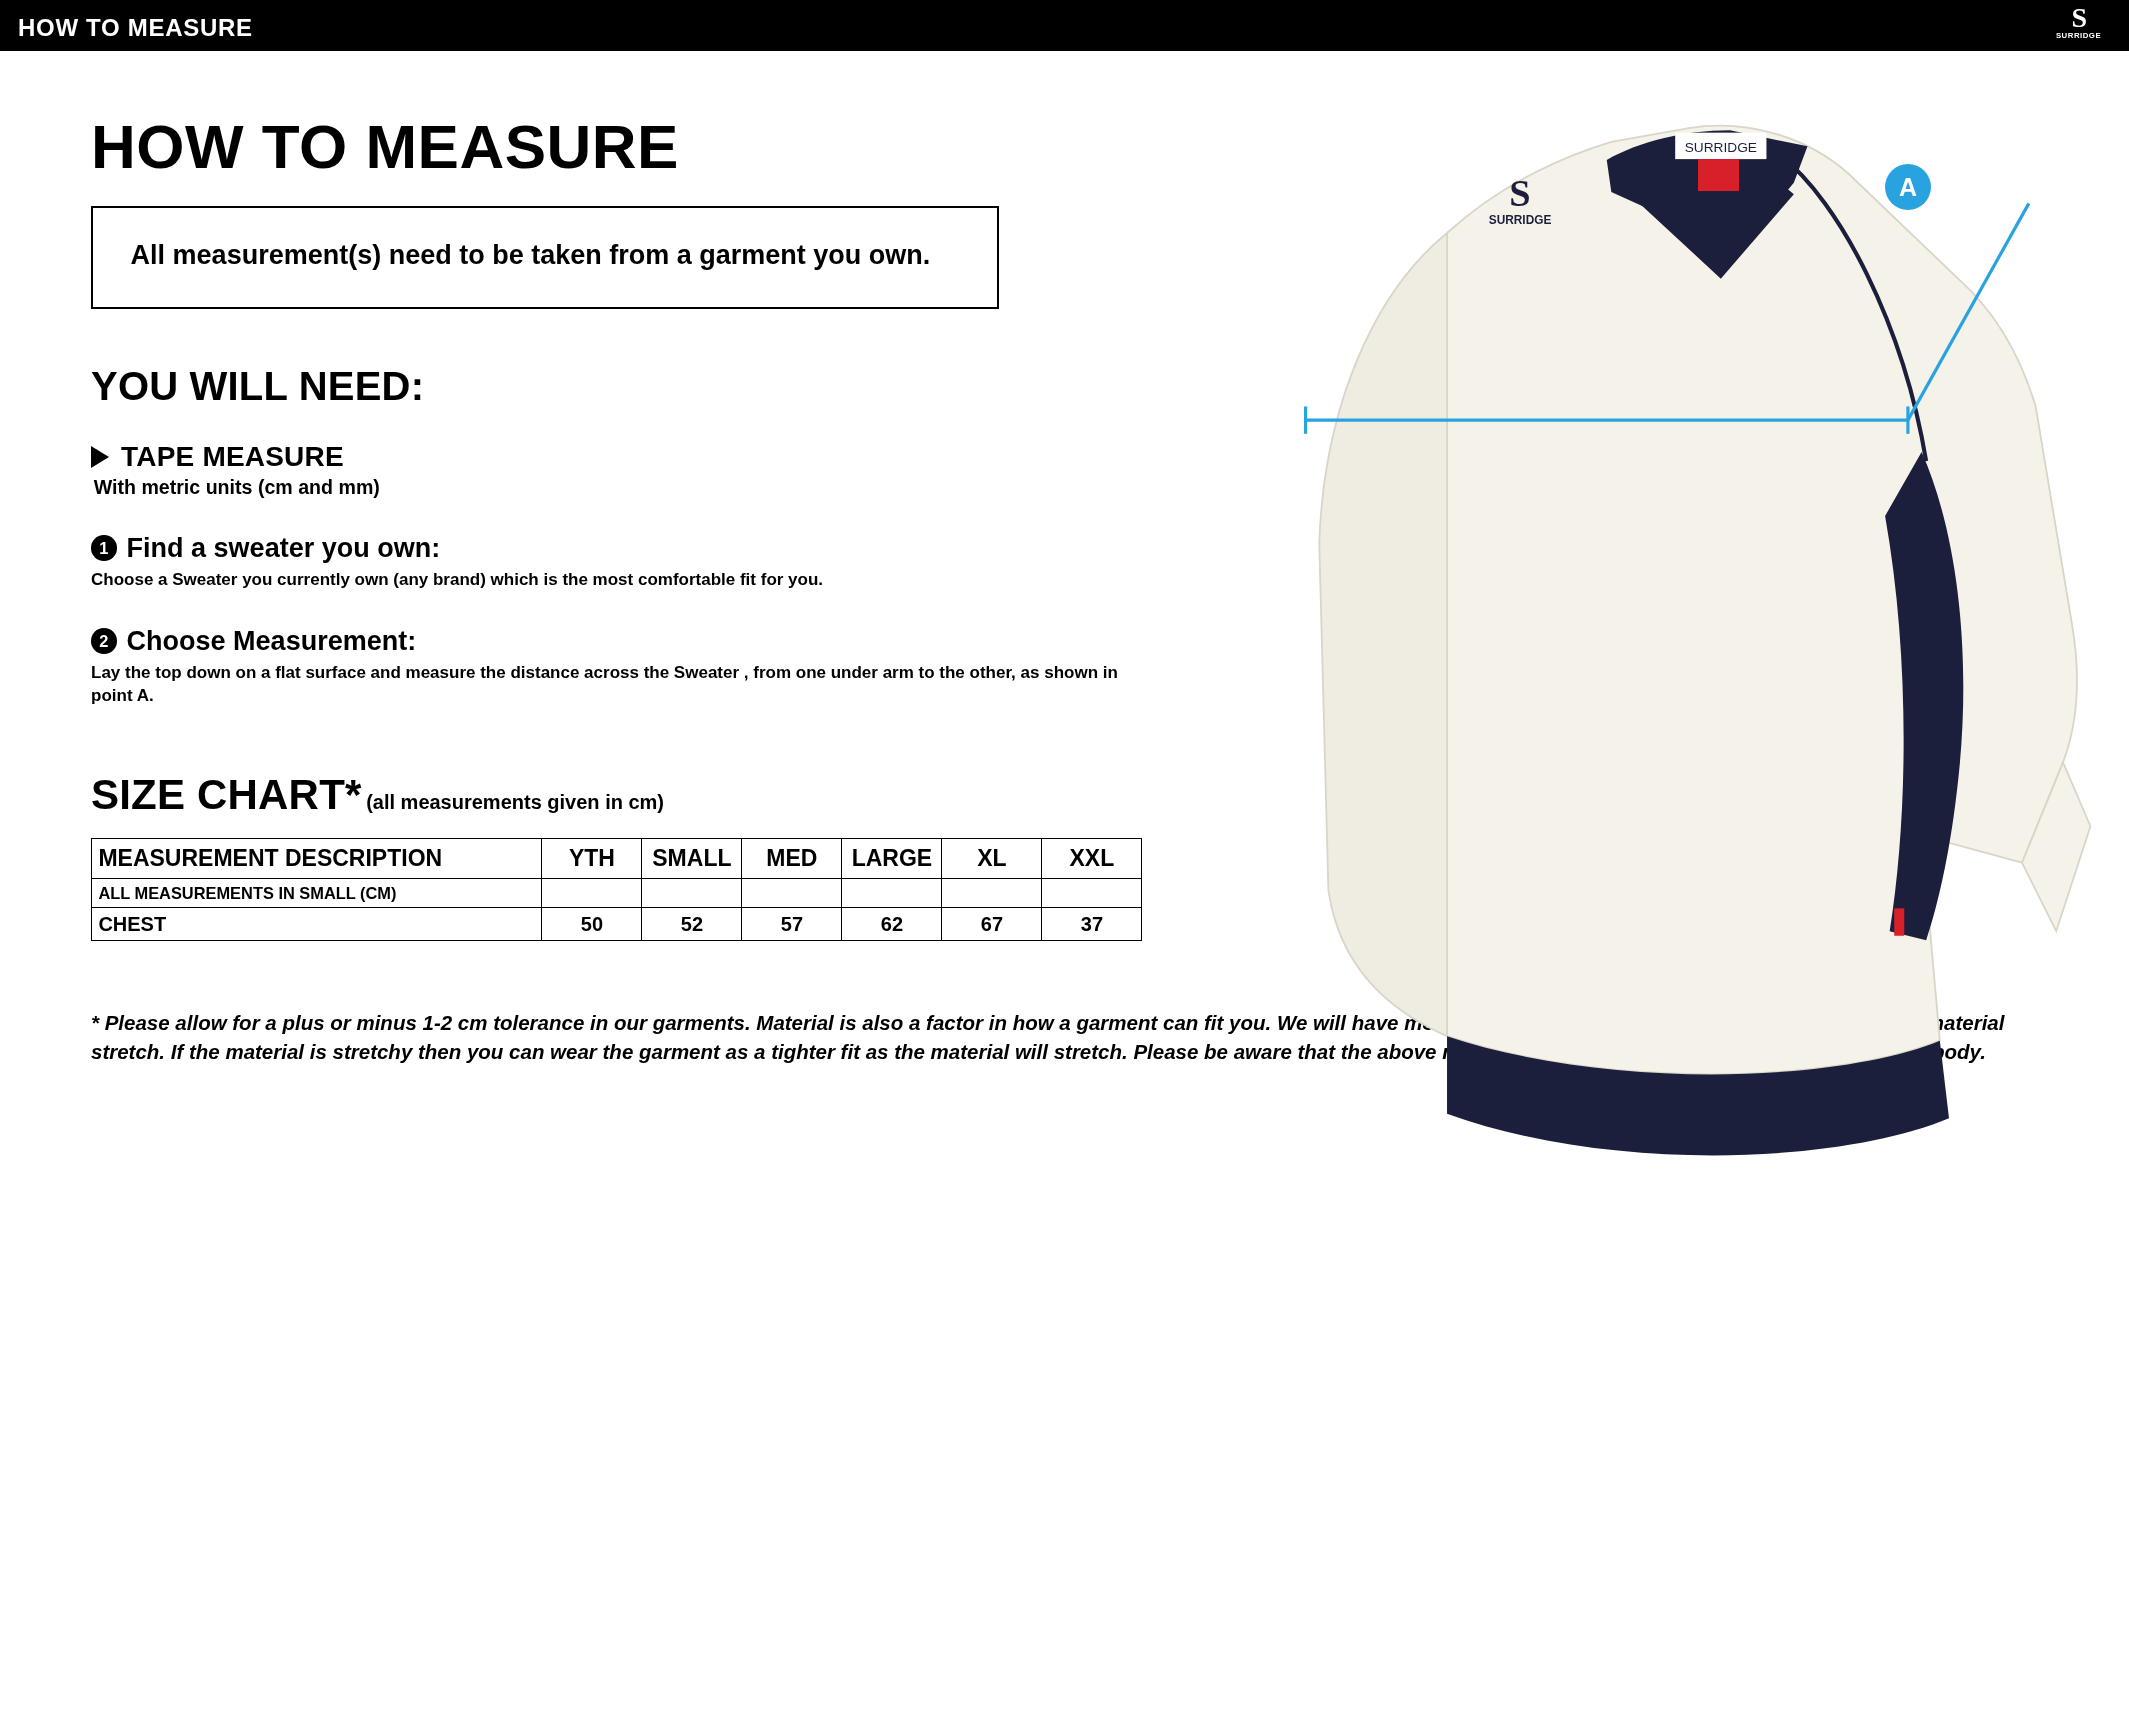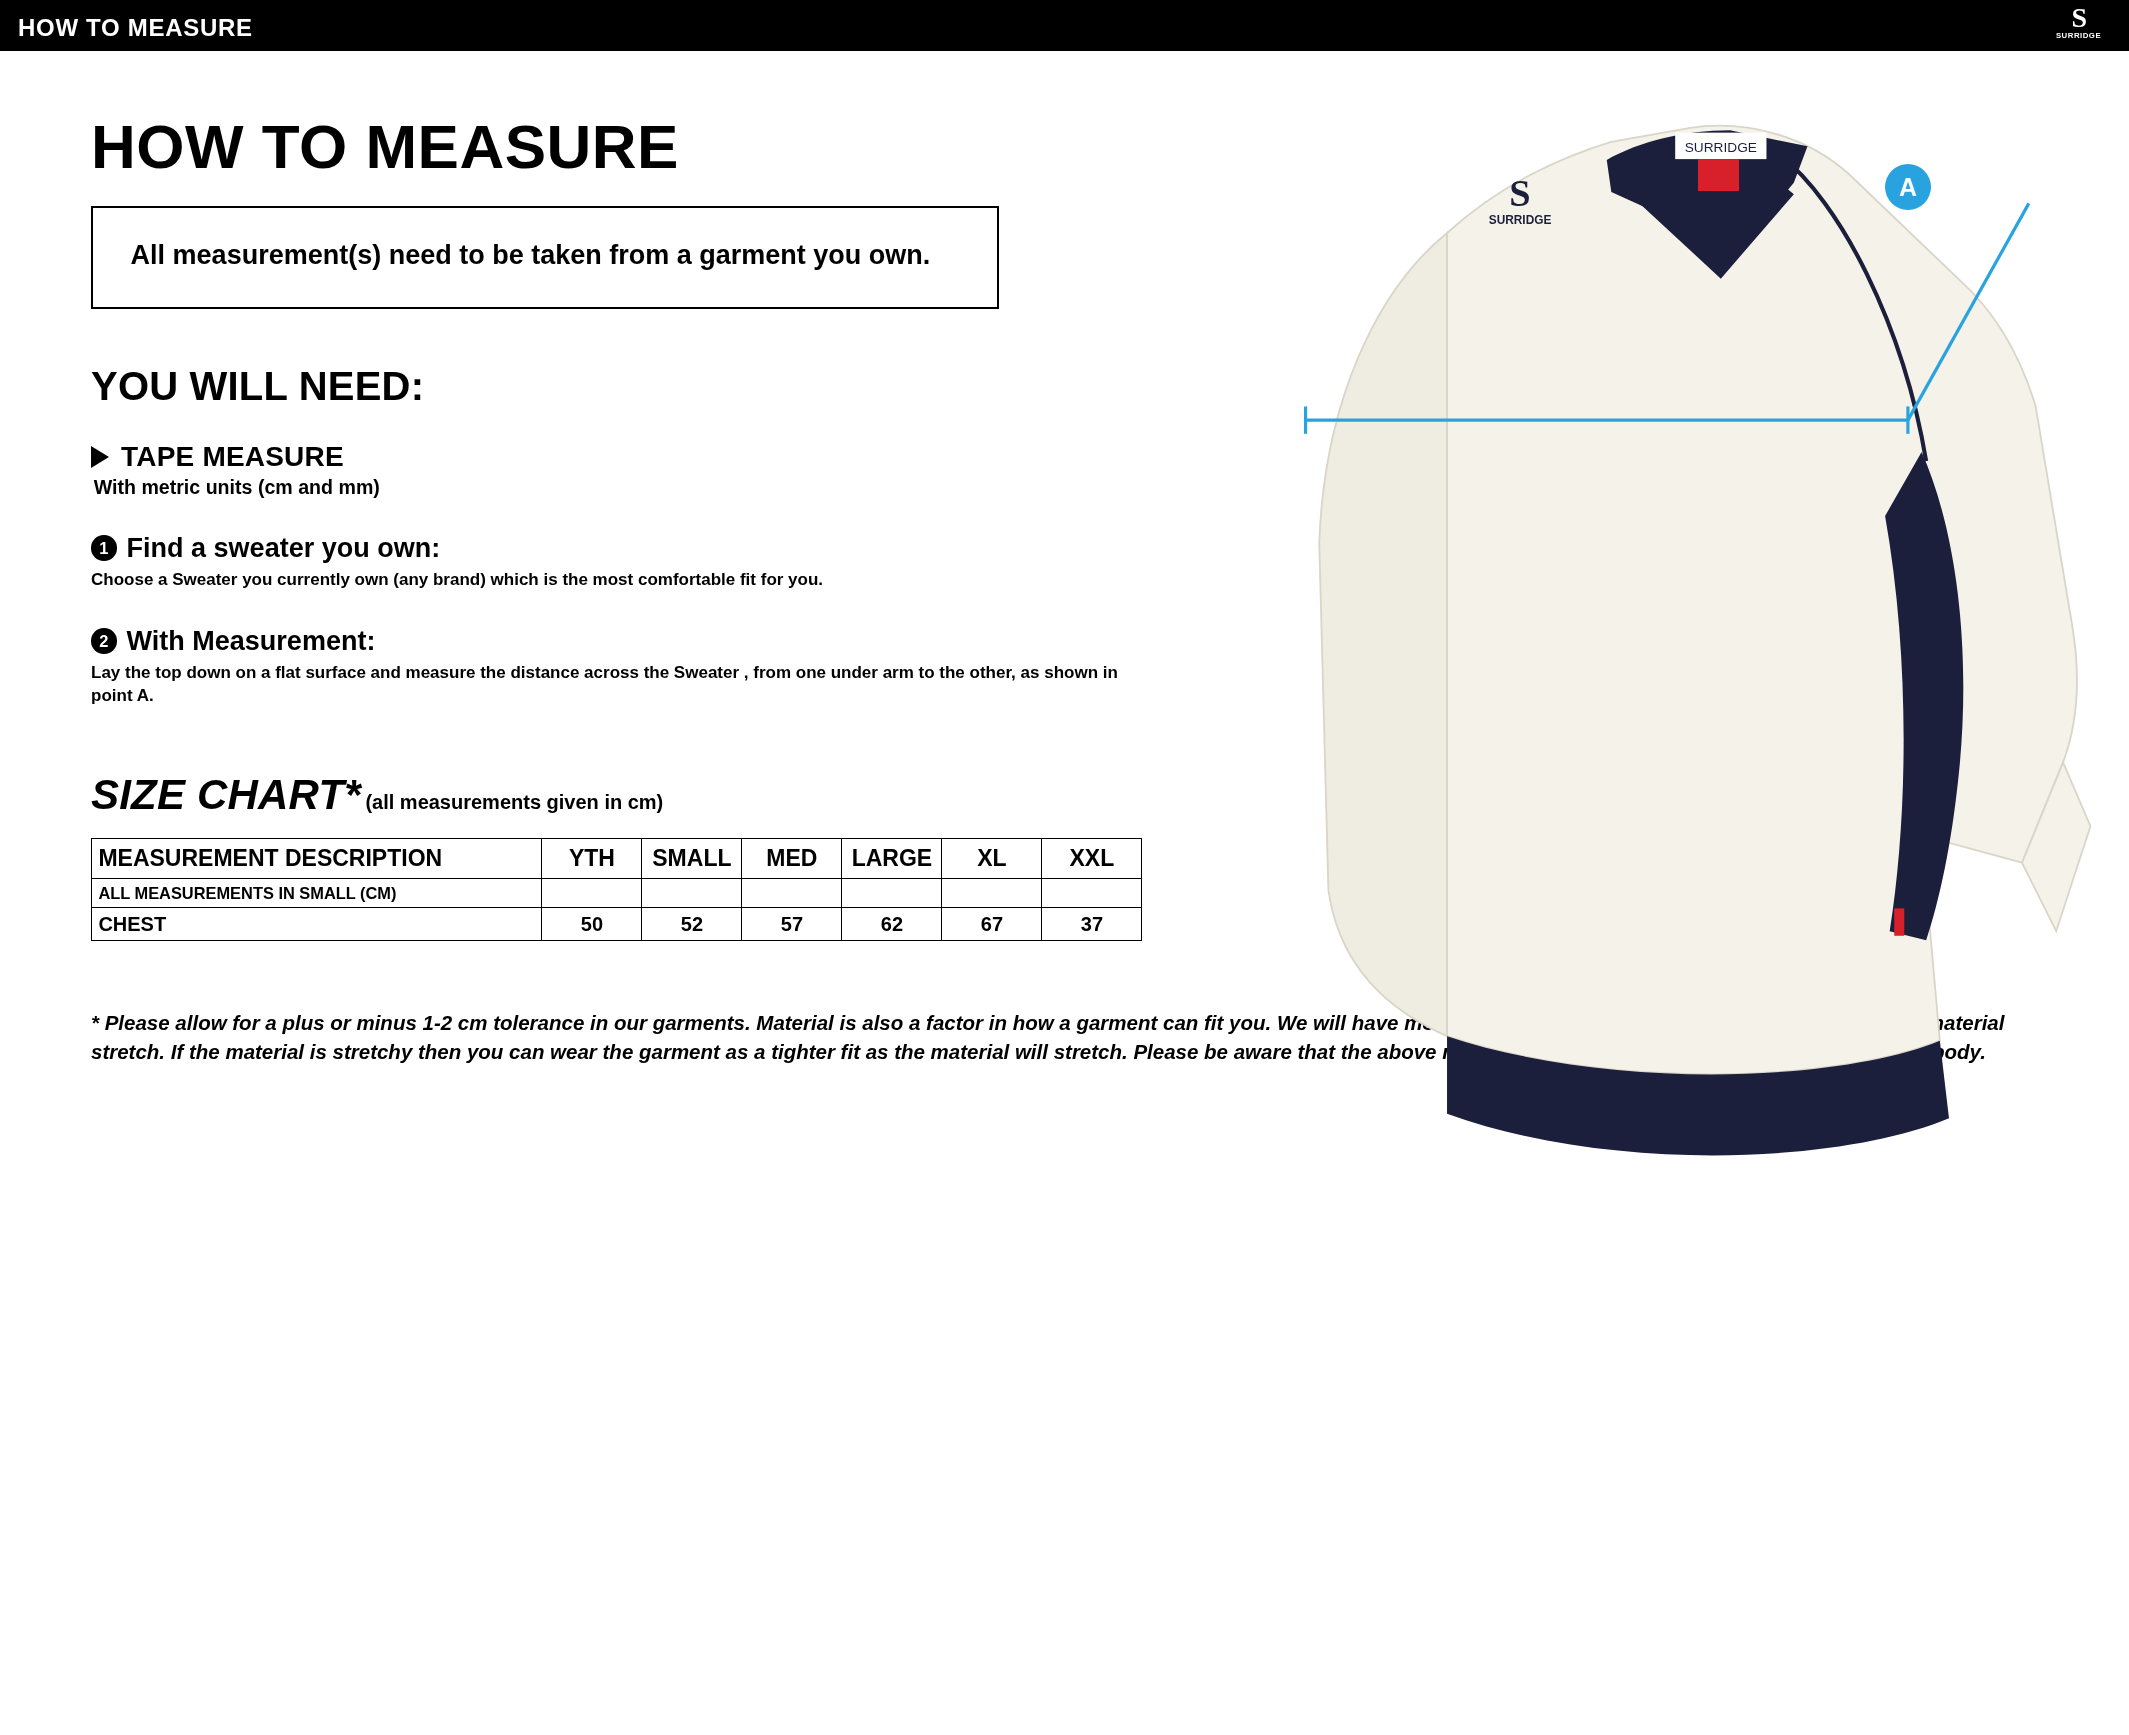--- a/index.html
+++ b/index.html
@@ -149,21 +149,20 @@
   .chart-head {
     margin-top: 64px;
     display: flex;
     align-items: flex-end;
     gap: 4.6px;
   }
   .chart-head .big {
     font-size: 42px;
     font-weight: bold;
     letter-spacing: 0.2px;
-    font-style: italic;
   }
   .chart-head .small {
     font-size: 20px;
     font-weight: bold;
     padding-bottom: 5.5px;
   }
 
   table.size-chart {
     margin-top: 19px;
     border-collapse: collapse;
@@ -263,21 +262,21 @@
     <div class="step-row">
       <span class="num-badge">1</span>
       <span class="step-title">Find a sweater you own:</span>
     </div>
     <div class="step-body">Choose a Sweater you currently own (any brand) which is the most comfortable fit for you.</div>
   </div>
 
   <div class="step">
     <div class="step-row">
       <span class="num-badge">2</span>
-      <span class="step-title">With Measurement:</span>
+      <span class="step-title">Choose Measurement:</span>
     </div>
     <div class="step-body">Lay the top down on a flat surface and measure the distance across the Sweater , from one under arm to the other, as shown in point A.</div>
   </div>
 
   <div class="chart-head">
     <span class="big">SIZE CHART*</span>
     <span class="small">(all measurements given in cm)</span>
   </div>
 
   <table class="size-chart">

